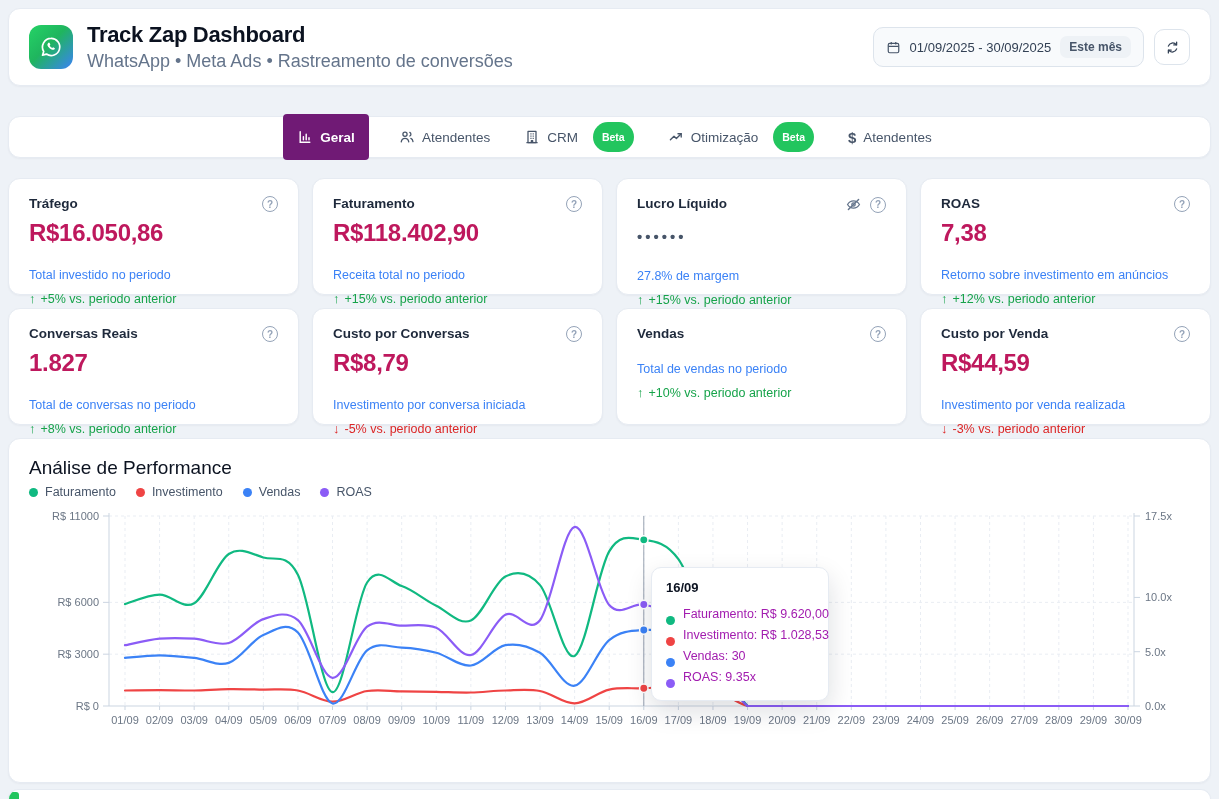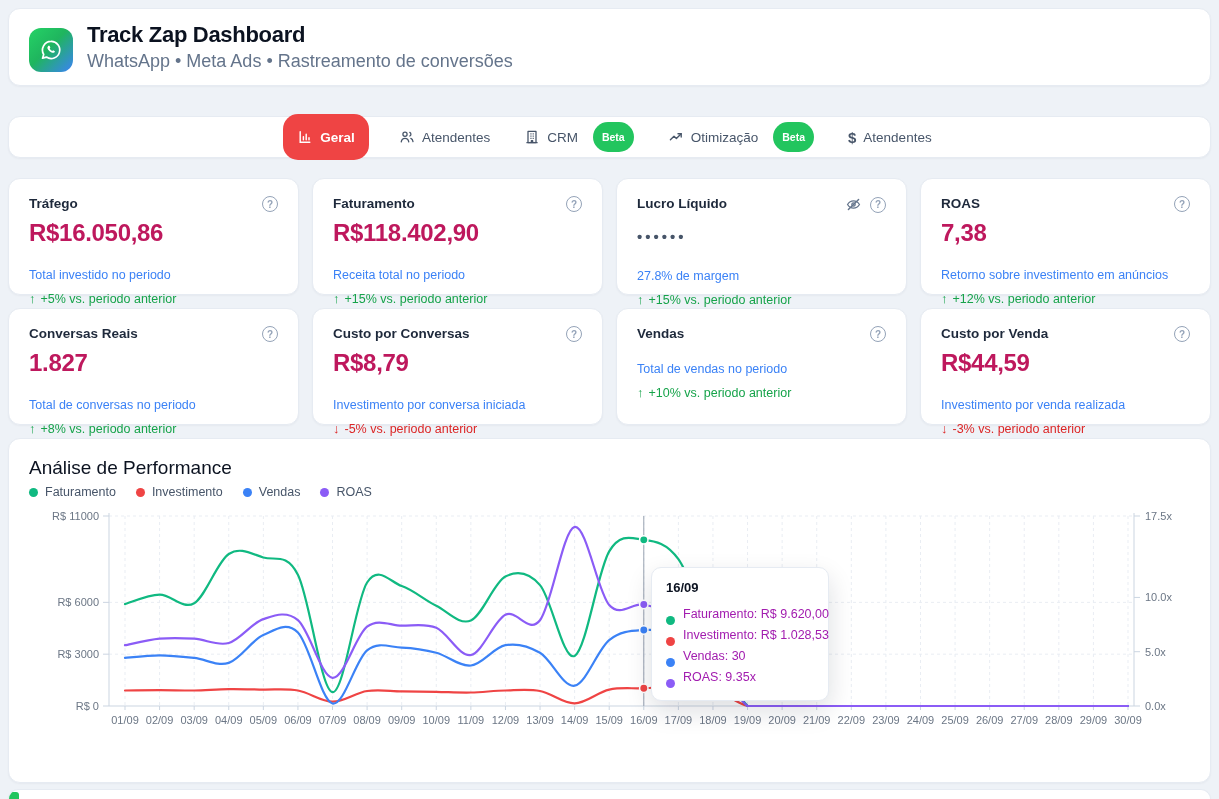--- a/index.html
+++ b/index.html
@@ -3,37 +3,37 @@
 <meta charset="utf-8">
 <style>
   * { margin:0; padding:0; box-sizing:border-box; }
   html,body { width:1219px; height:799px; overflow:hidden; }
   body { background:#eef2f7; font-family:"Liberation Sans", sans-serif; color:#0f172a; }
   .page { padding:8px; }
   .card { background:#fff; border:1px solid #e6ebf2; border-radius:12px; box-shadow:0 1px 2px rgba(15,23,42,.04); }
 
   
   .header { height:78px; display:flex; align-items:center; justify-content:space-between; padding:0 20px; margin-bottom:30px; }
-  .header-left { display:flex; align-items:flex-end; gap:14px; }
+  .header-left { display:flex; align-items:center; gap:14px; }
   .app-icon { width:44px; height:44px; border-radius:12px; background:linear-gradient(135deg,#25d366 0%,#1fb55e 45%,#3b82f6 100%); display:flex; align-items:center; justify-content:center; }
   .app-icon svg { width:26px; height:26px; }
   .title-block h1 { font-size:22px; font-weight:800; letter-spacing:-.3px; color:#0b1220; }
   .title-block p { font-size:18px; color:#64748b; margin-top:3px; }
   .header-right { display:flex; align-items:center; gap:10px; }
   .date-btn { display:flex; align-items:center; gap:9px; background:#f8fafc; border:1px solid #dde4ec; border-radius:10px; padding:8px 12px; font-size:13px; color:#334155; font-family:inherit; cursor:pointer; }
   .date-btn svg { width:15px; height:15px; }
   .badge-muted { background:#eef2f6; border-radius:7px; padding:4px 9px; font-size:12px; font-weight:700; color:#475569; }
   .icon-btn { width:36px; height:36px; background:#fff; border:1px solid #dde4ec; border-radius:10px; display:flex; align-items:center; justify-content:center; cursor:pointer; }
   .icon-btn svg { width:15px; height:15px; }
 
   
   .tabbar { height:42px; display:flex; align-items:center; justify-content:center; gap:26px; margin-bottom:20px; }
   .tab { display:flex; align-items:center; gap:7px; background:none; border:none; font-family:inherit; font-size:13.5px; color:#475569; cursor:pointer; padding:7px 4px; }
   .tab .tab-icon { display:flex; } .tab svg { width:16px; height:16px; }
-  .tab.active { background:#ef4444; color:#fff; border-radius:15px; padding:15px 14px; font-weight:700; }
+  .tab.active { background:#701a75; color:#fff; border-radius:4px; padding:15px 14px; font-weight:700; }
   .beta-badge { background:#22c55e; color:#fff; font-size:10.5px; font-weight:700; border-radius:999px; padding:9px 9px; margin-left:8px; }
 
   
   .kpi-grid { display:grid; grid-template-columns:repeat(4,1fr); gap:13px; margin-bottom:13px; }
   .kpi { height:117px; padding:17px 20px; }
   .kpi-head { display:flex; align-items:flex-start; justify-content:space-between; }
   .kpi-title { font-size:13.5px; font-weight:700; color:#1e293b; }
   .head-icons { display:flex; align-items:center; gap:8px; }
   .help { width:16px; height:16px; border:1.4px solid #94a3b8; border-radius:50%; color:#94a3b8; font-size:10px; font-weight:700; display:flex; align-items:center; justify-content:center; cursor:pointer; }
   .eye { display:flex; cursor:pointer; } .eye svg { width:17px; height:17px; }
@@ -73,20 +73,42 @@
       <div class="app-icon">
         <svg viewBox="0 0 32 32">
           <path d="M16 5.5a10.5 10.5 0 0 0-9 15.9L5.6 26l4.8-1.3A10.5 10.5 0 1 0 16 5.5z" fill="none" stroke="#fff" stroke-width="2.1" stroke-linejoin="round"></path>
           <path d="M12.2 11.6c.3-.7.8-.7 1.1-.7h.9l1 2.2-.8 1.1c.5 1.3 1.8 2.5 3.1 3.1l1.1-.9 2.2 1.1c0 .5-.1 1-.7 1.5-.6.5-1.9.9-4-.1-2.1-1-3.6-2.9-4.2-4.3-.6-1.4-.3-2.4.3-3z" fill="#fff"></path>
         </svg>
       </div>
       <div class="title-block">
         <h1>Track Zap Dashboard</h1>
         <p>WhatsApp • Meta Ads • Rastreamento de conversões</p>
       </div>
+    </div>
+    <div class="header-right">
+      <button class="date-btn">
+        <span style="display:flex">
+          <svg viewBox="0 0 20 20" fill="none" stroke="#475569" stroke-width="1.6">
+            <rect x="3" y="4.5" width="14" height="12.5" rx="2"></rect>
+            <path d="M7 2.5v3.5M13 2.5v3.5M3 8.5h14"></path>
+          </svg>
+        </span>
+        <span>01/09/2025 - 30/09/2025</span>
+        <span class="badge-muted">Este mês</span>
+      </button>
+      <button class="icon-btn">
+        <span style="display:flex">
+          <svg viewBox="0 0 20 20" fill="none" stroke="#334155" stroke-width="1.7" stroke-linecap="round" stroke-linejoin="round">
+            <path d="M4.5 8.2a6 6 0 0 1 10.6-1.8"></path>
+              <path d="M15.5 2.8v3.8h-3.8"></path>
+            <path d="M15.5 11.8a6 6 0 0 1-10.6 1.8"></path>
+              <path d="M4.5 17.2v-3.8h3.8"></path>
+          </svg>
+        </span>
+      </button>
     </div>
   </header>
 
   <nav class="card tabbar">
     <button class="tab active">
       <span class="tab-icon">
         <svg viewBox="0 0 20 20" fill="none" stroke="currentColor" stroke-width="1.8" stroke-linecap="round">
           <path d="M4 3.5v13h12"></path>
             <path d="M8 13.5v-4M11.5 13.5v-7M15 13.5v-2.5"></path>
         </svg>

